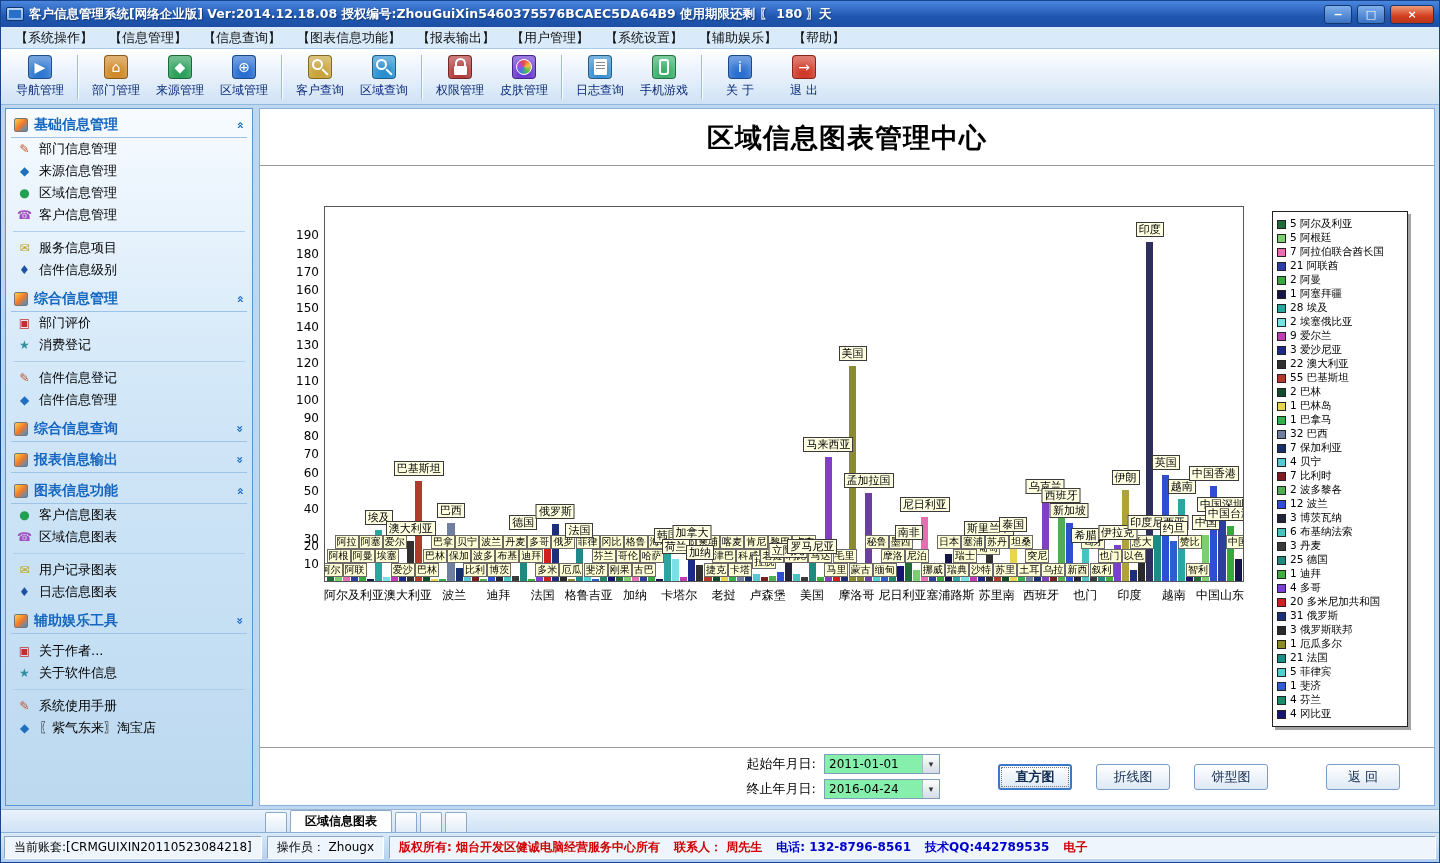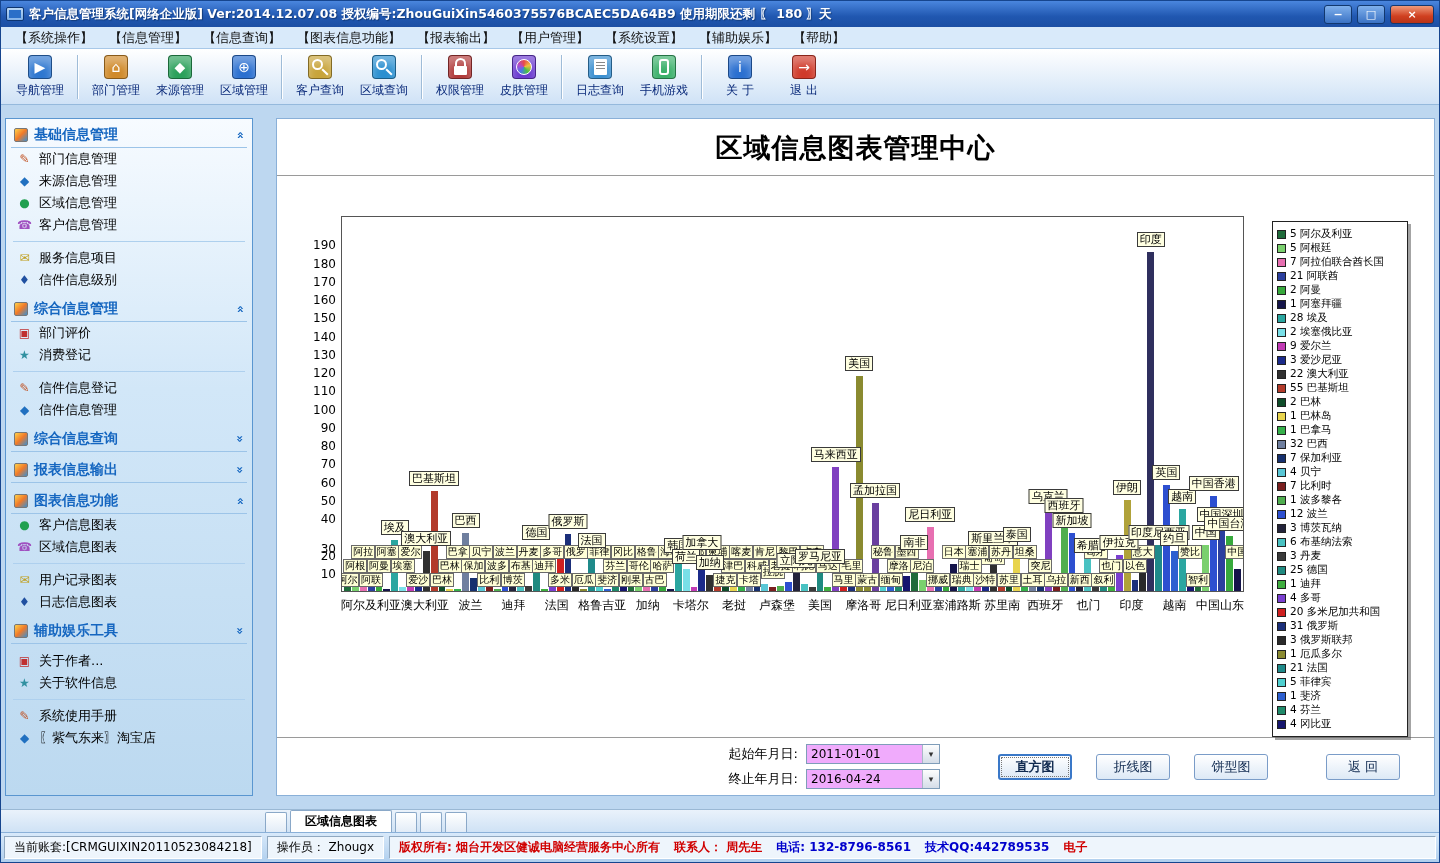--- a/index.html
+++ b/index.html
@@ -20,21 +20,21 @@
 .tool-sep{width:2px;height:44px;border-left:1px solid #9fbcd8;border-right:1px solid #fff;margin:0 4px;}
 .tool-glyph{line-height:1;}
 .mag-circle{width:11px;height:11px;border:2px solid #fff;border-radius:50%;position:absolute;top:3px;left:3px;}
 .mag-handle{width:2px;height:8px;background:#fff;position:absolute;transform:rotate(-45deg);bottom:2px;right:5px;}
 .lock-shackle{position:absolute;top:2px;left:6px;width:11px;height:8px;border:2px solid #fff;border-bottom:none;border-radius:6px 6px 0 0;}
 .lock-body{position:absolute;top:10px;left:5px;width:13px;height:9px;background:#fff;border-radius:1px;}
 .palette-circle{width:16px;height:16px;border-radius:50%;background:conic-gradient(#e84a4a,#f0c040,#48c048,#4878e8,#b048d0,#e84a4a);border:1px solid #fff;}
 .doc-sheet{width:13px;height:16px;background:#fff;border-radius:1px;display:flex;flex-direction:column;gap:2px;padding:3px 2px;}
 .doc-line{height:1px;background:#888;}
 .phone-body{width:10px;height:16px;border:2px solid #fff;border-radius:3px;}
-.content{flex:1;display:flex;padding:13px 4px;gap:23px;min-height:0;}
+.content{flex:1;display:flex;padding:3px 4px;gap:6px;min-height:0;}
 .sidebar{width:248px;flex:0 0 auto;background:linear-gradient(180deg,#f7fbff,#d2e7f8 40%,#bcd9f0);border:1px solid #5a96d0;padding:4px 5px;overflow:hidden;}
 .side-sec{margin-bottom:6px;}
 .sec-head{display:flex;align-items:center;gap:6px;padding:3px 3px;border-bottom:1px solid #9cc4e8;}
 .sec-icon{width:14px;height:14px;border:1px solid #777;border-radius:2px;background:linear-gradient(135deg,#ffd24a,#f07a2a 50%,#3a8fd0);flex:0 0 auto;}
 .sec-title{flex:1;color:#1566c0;font-weight:bold;font-size:14px;white-space:nowrap;}
 .sec-chev{color:#1566c0;font-weight:bold;font-size:12px;transform:rotate(-90deg);}
 .sec-chev.down{transform:rotate(90deg);}
 .side-item{display:flex;align-items:center;gap:7px;padding:2px 2px 2px 6px;font-size:13px;color:#000;}
 .side-item-icon{width:15px;text-align:center;font-size:12px;flex:0 0 auto;}
 .side-divider{border-top:1px solid #aed0ee;margin:5px 2px;}
@@ -54,21 +54,21 @@
 .x-axis{display:flex;margin-left:36px;justify-content:space-between;margin-top:5px;}
 .xlabel{font-size:12px;color:#000;white-space:nowrap;flex:1;text-align:center;overflow:visible;}
 .legend{position:absolute;top:102px;right:26px;width:136px;height:516px;background:#fff;border:1px solid #222;box-shadow:3px 3px 0 rgba(90,90,90,.55);padding:5px 4px;overflow:hidden;z-index:10;}
 .lg-row{display:flex;align-items:center;gap:4px;height:14px;}
 .lg-swatch{width:9px;height:9px;border:1px solid #222;flex:0 0 auto;}
 .lg-text{font-size:10.5px;white-space:nowrap;overflow:hidden;}
 .controls{margin-top:auto;border-top:1px solid #9a9a9a;height:58px;display:flex;align-items:center;padding-right:34px;flex:0 0 auto;}
 .date-col{margin-left:auto;display:flex;flex-direction:column;gap:5px;}
 .date-row{display:flex;align-items:center;gap:8px;justify-content:flex-end;}
 .date-label{font-size:13px;color:#000;}
-.field{display:flex;align-items:center;border:1px solid #7f9db9;background:#f0abfc;width:134px;height:20px;}
+.field{display:flex;align-items:center;border:1px solid #7f9db9;background:#86efac;width:116px;height:20px;}
 .field input{border:none;outline:none;flex:1;min-width:0;font-size:12px;padding:0 4px;font-family:inherit;color:#000;background:transparent;}
 .drop{width:17px;height:100%;background:linear-gradient(#fdfdfd,#d5dde8);border-left:1px solid #a8b8c8;display:flex;align-items:center;justify-content:center;flex:0 0 auto;}
 .drop-arrow{font-size:9px;color:#333;}
 .btn-row{display:flex;align-items:center;margin-left:34px;}
 .ctl-btn{width:74px;height:26px;margin-left:24px;display:flex;align-items:center;justify-content:center;background:linear-gradient(#ffffff,#dde9f6);border:1px solid #7a9cc8;border-radius:3px;font-size:13px;color:#102a50;}
 .ctl-btn.active{border:2px solid #3a78c8;outline:1px dotted #777;outline-offset:-4px;font-weight:bold;}
 .ctl-btn:last-child{margin-left:58px;}
 .tabstrip{height:23px;background:linear-gradient(#eaf2fb,#cfe2f5);border-top:1px solid #9ab8d4;display:flex;align-items:flex-end;padding-left:264px;gap:3px;flex:0 0 auto;}
 .tab{height:20px;background:linear-gradient(#ffffff,#e2ecf7);border:1px solid #8aa8c8;border-bottom:none;border-radius:2px 2px 0 0;padding:0 14px;font-size:12px;display:flex;align-items:center;color:#000;}
 .tab.blank{width:22px;padding:0;}
@@ -81,21 +81,21 @@
 .seg-date{color:#8b0000;font-weight:bold;}
 </style>
 </head>
 <body>
 
 <div class="window">
   <div class="titlebar">
     <div class="app-icon">
         <span class="app-icon-screen"></span>
       </div>
-    <div class="title-text">客户信息管理系统[网络企业版]  Ver:2014.12.07.08  授权编号:ZhouGuiXin5460375576BCAEC5DA64B9  使用期限还剩 〖 180 〗天</div>
+    <div class="title-text">客户信息管理系统[网络企业版]  Ver:2014.12.18.08  授权编号:ZhouGuiXin5460375576BCAEC5DA64B9  使用期限还剩 〖 180 〗天</div>
     <div class="win-btn min">
         <span>−</span>
       </div>
     <div class="win-btn max">
         <span>□</span>
       </div>
     <div class="win-btn close">
         <span>×</span>
       </div>
   </div>
@@ -904,21 +904,21 @@
           <div class="lg-row">
             <span class="lg-swatch" style="background: rgb(89, 199, 214);"></span>
             <span class="lg-text">4 贝宁</span>
           </div>
           <div class="lg-row">
             <span class="lg-swatch" style="background: rgb(122, 31, 31);"></span>
             <span class="lg-text">7 比利时</span>
           </div>
           <div class="lg-row">
             <span class="lg-swatch" style="background: rgb(79, 174, 79);"></span>
-            <span class="lg-text">1 波多黎各</span>
+            <span class="lg-text">2 波多黎各</span>
           </div>
           <div class="lg-row">
             <span class="lg-swatch" style="background: rgb(45, 79, 208);"></span>
             <span class="lg-text">12 波兰</span>
           </div>
           <div class="lg-row">
             <span class="lg-swatch" style="background: rgb(35, 35, 58);"></span>
             <span class="lg-text">3 博茨瓦纳</span>
           </div>
           <div class="lg-row">

